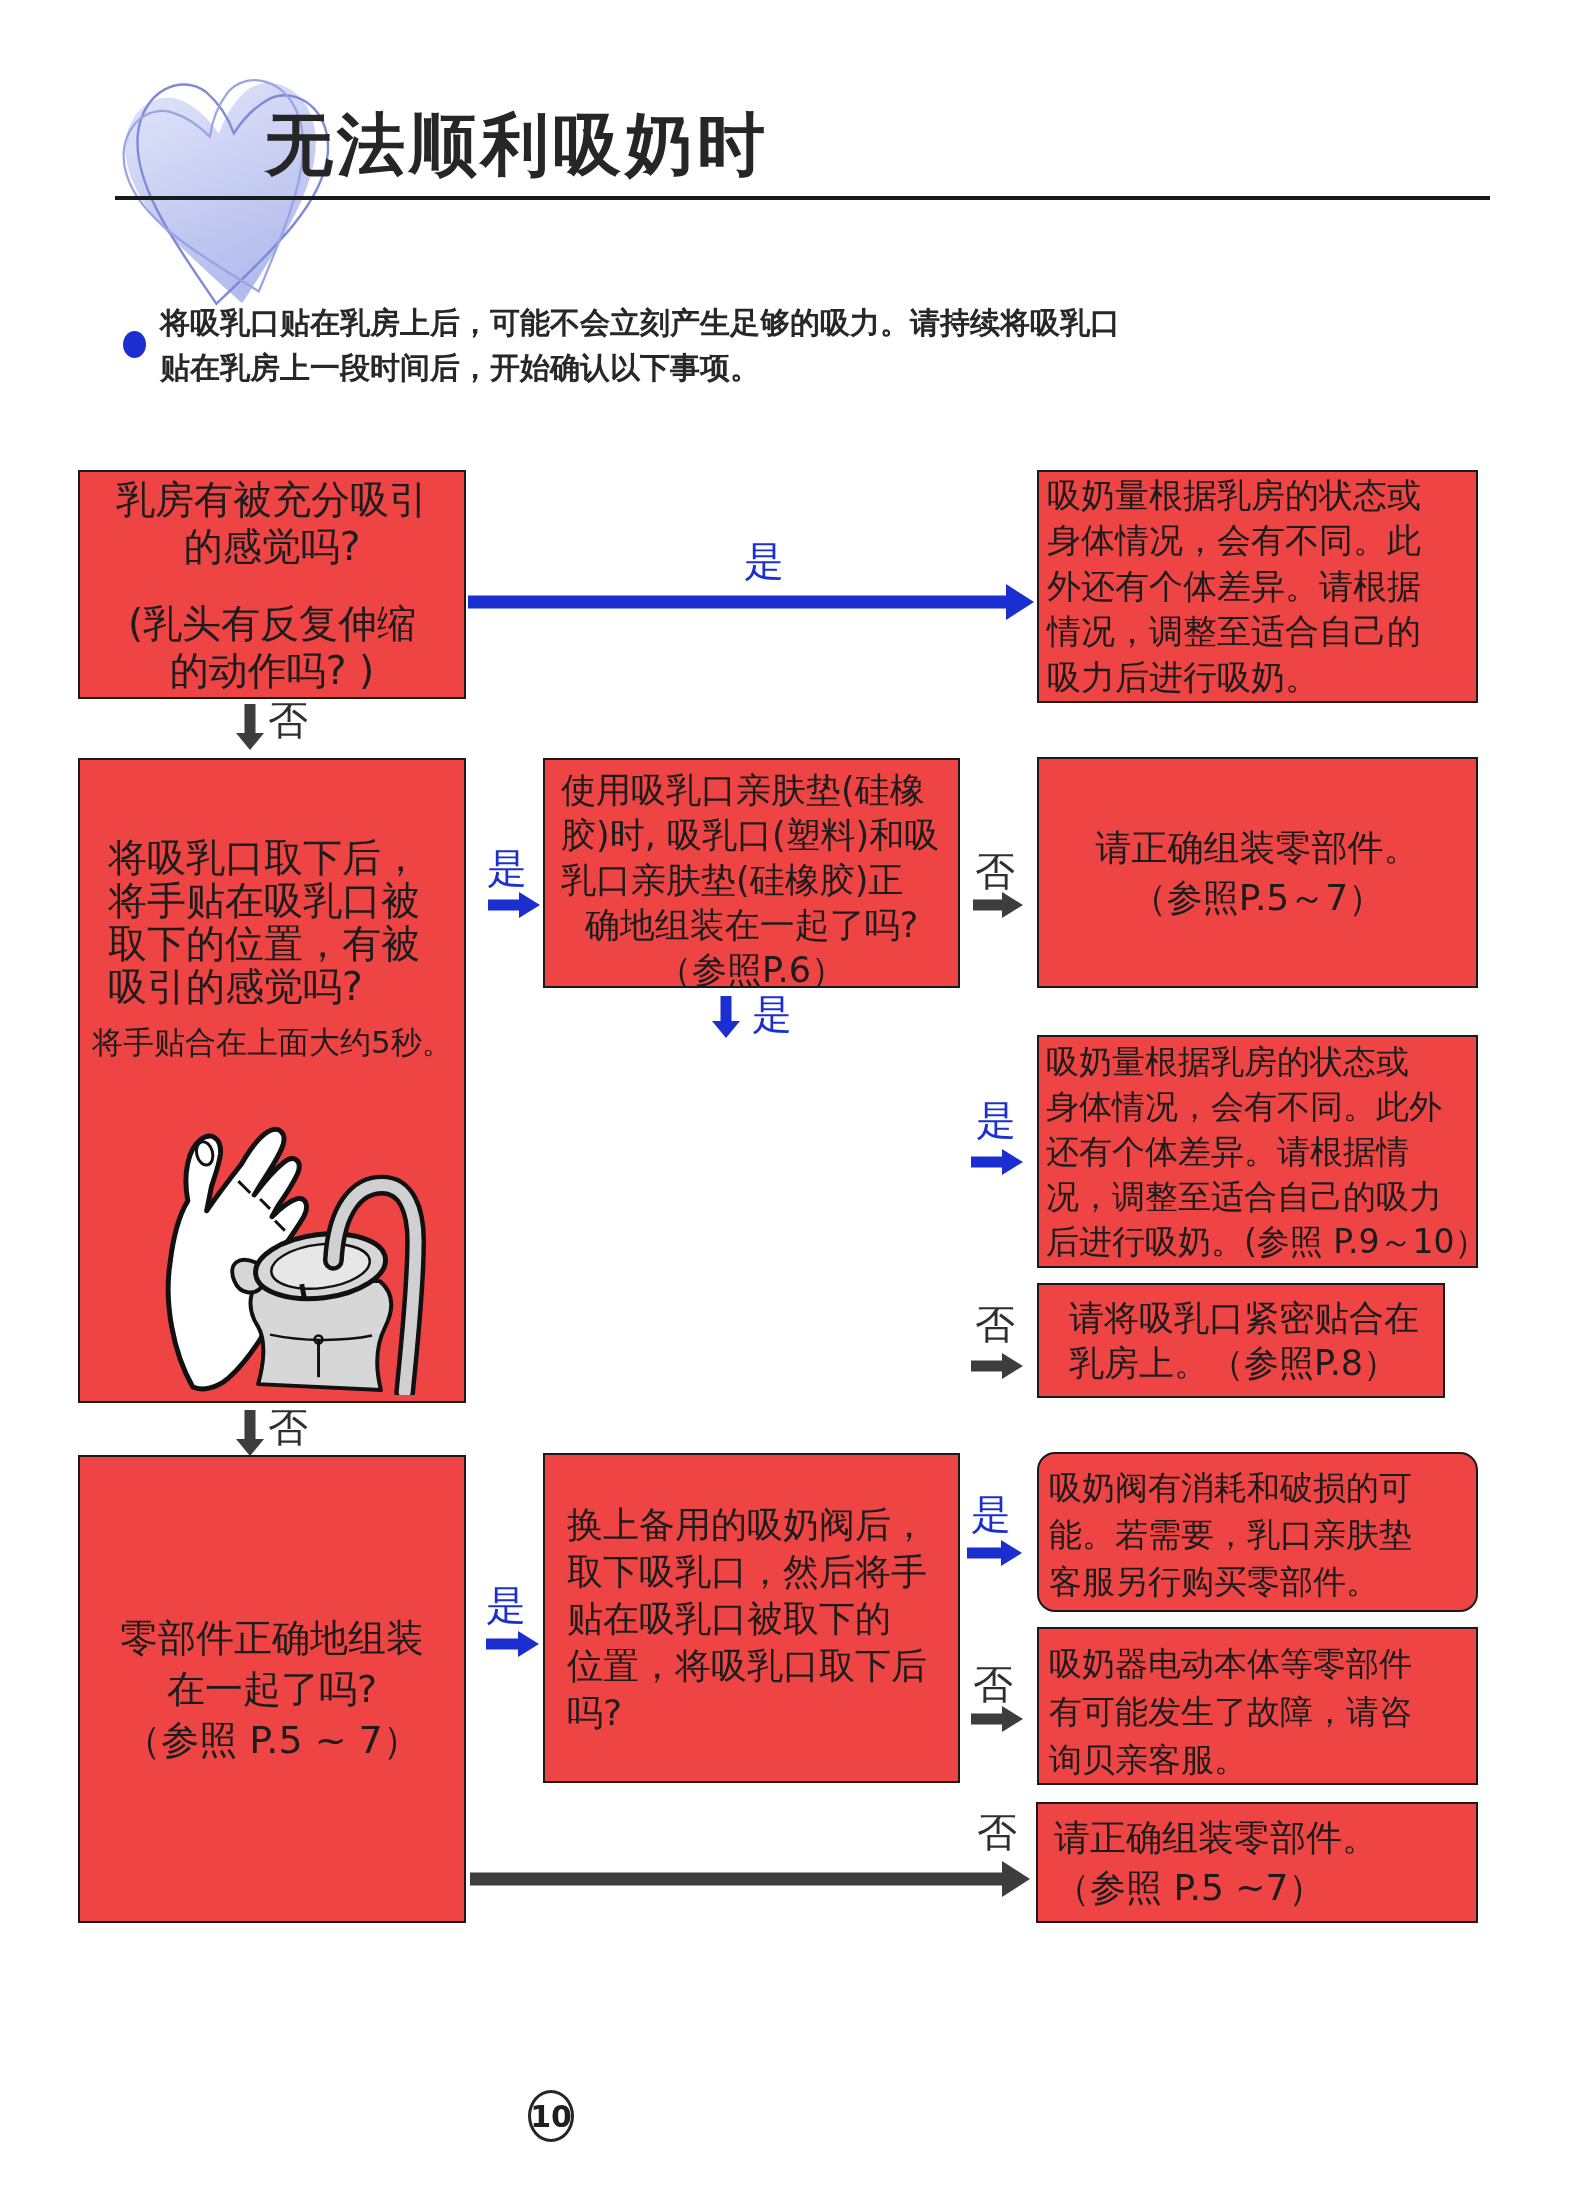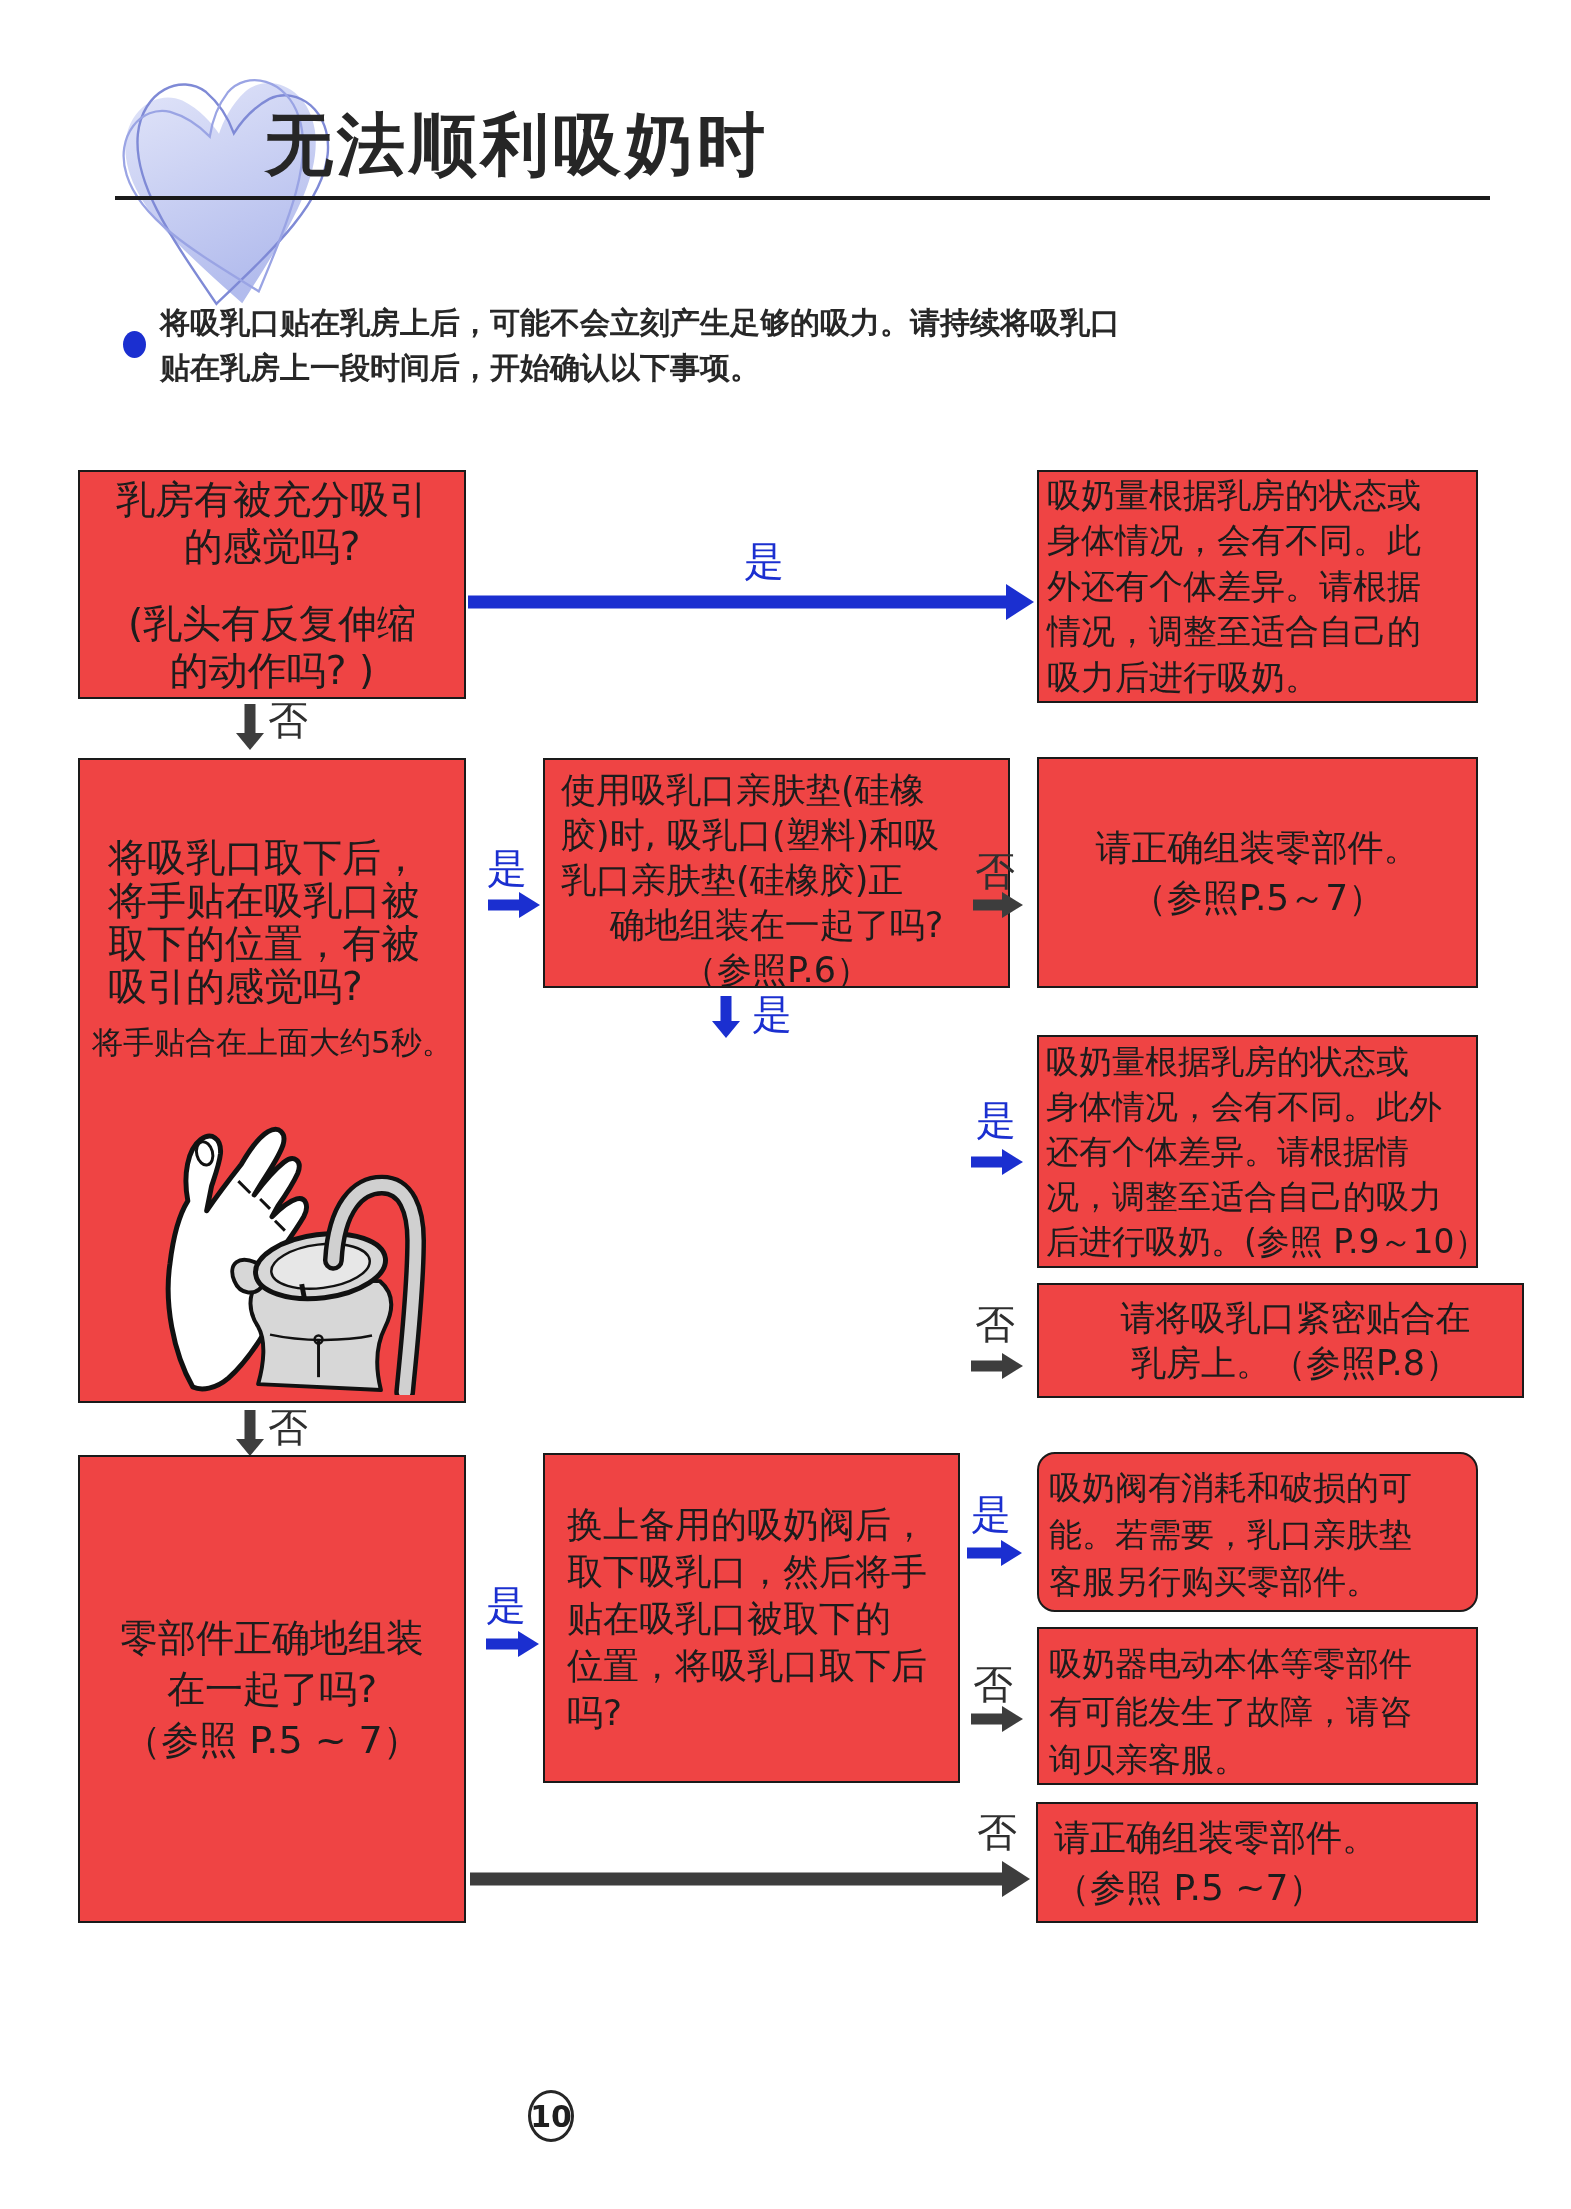--- a/index.html
+++ b/index.html
@@ -123,21 +123,21 @@
       <path d="M205,196 L208,212" stroke="#111111" stroke-width="5"></path>
     </svg>
   </div>
 
   <div class="lab blue" style="left:487px;top:848px;">是</div>
   <div class="harrow blue small" style="left:488px;top:890px;width:52px;height:30px;">
     <div class="bar"></div>
       <div class="head"></div>
   </div>
 
-  <div class="box" style="left:543px;top:758px;width:467px;height:230px;font-size:35px;line-height:45px;padding-top:8px;">
+  <div class="box" style="left:543px;top:758px;width:417px;height:230px;font-size:35px;line-height:45px;padding-top:8px;">
     <div class="line" style="padding-left:16px;">使用吸乳口亲肤垫(硅橡</div>
     <div class="line" style="padding-left:16px;">胶)时, 吸乳口(塑料)和吸</div>
     <div class="line" style="padding-left:16px;">乳口亲肤垫(硅橡胶)正</div>
     <div class="line" style="text-align:center;">确地组装在一起了吗?</div>
     <div class="line" style="text-align:center;">（参照P.6）</div>
   </div>
 
   <div class="lab dark" style="left:975px;top:851px;">否</div>
   <div class="harrow dark small" style="left:973px;top:890px;width:50px;height:30px;">
     <div class="bar"></div>
@@ -169,21 +169,21 @@
     <div class="line">况，调整至适合自己的吸力</div>
     <div class="line">后进行吸奶。(参照 P.9～10）</div>
   </div>
 
   <div class="lab dark" style="left:975px;top:1304px;">否</div>
   <div class="harrow dark small" style="left:971px;top:1351px;width:52px;height:30px;">
     <div class="bar"></div>
       <div class="head"></div>
   </div>
 
-  <div class="box vcenter" style="left:1037px;top:1283px;width:487px;height:115px;font-size:35px;line-height:45px;padding-left:30px;text-align:center;">
+  <div class="box vcenter" style="left:1037px;top:1283px;width:408px;height:115px;font-size:35px;line-height:45px;padding-left:30px;">
     <div class="line">请将吸乳口紧密贴合在</div>
     <div class="line">乳房上。（参照P.8）</div>
   </div>
 
   <div class="varrow dark" style="left:236px;top:1410px;width:28px;height:46px;">
     <div class="bar"></div>
       <div class="head"></div>
   </div>
   <div class="lab dark" style="left:268px;top:1407px;">否</div>
 

